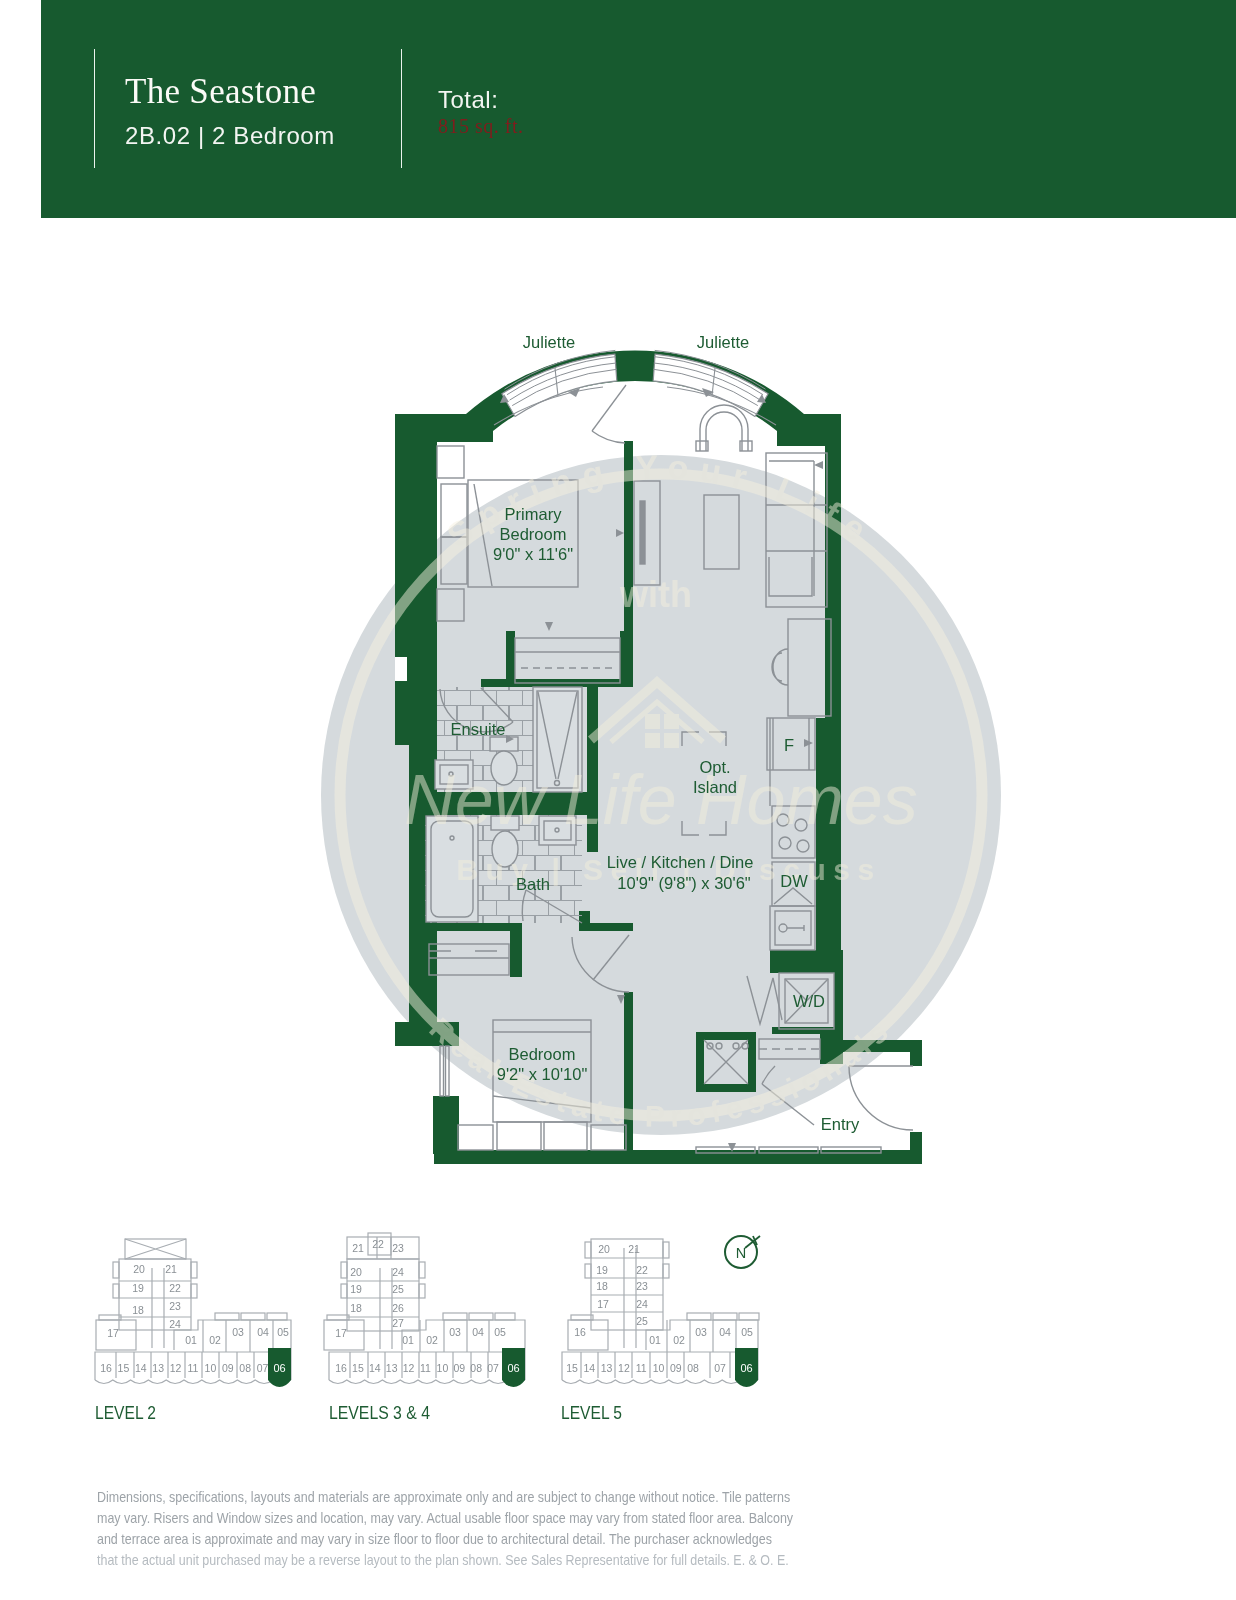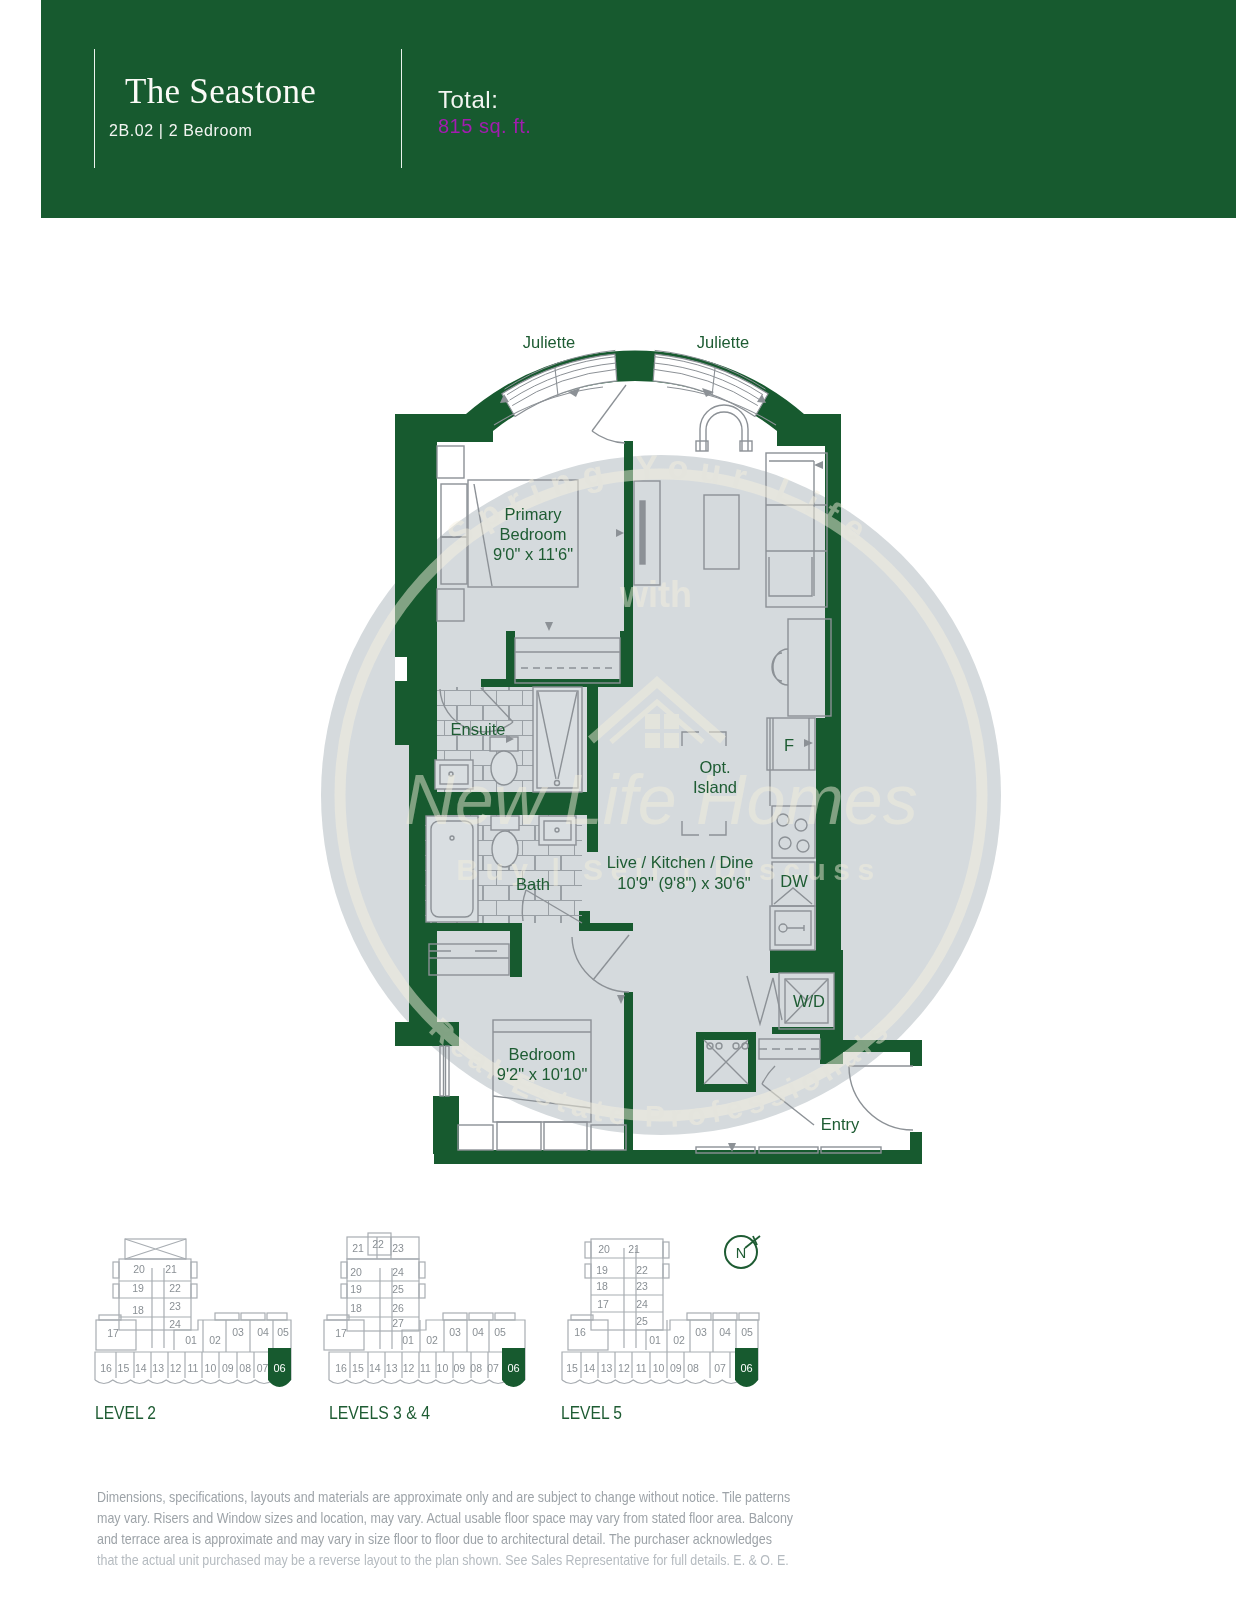--- a/index.html
+++ b/index.html
@@ -2,23 +2,23 @@
 <html><head>
 <meta charset="utf-8">
 <style>
   html,body{margin:0;padding:0;background:#ffffff;}
   #page{position:relative;width:1236px;height:1600px;overflow:hidden;background:#ffffff;
         font-family:"Liberation Sans", sans-serif;margin-left:41px;}
   .hdr{position:absolute;left:0;top:0;width:1236px;height:218px;background:#175a2f;}
   .vline{position:absolute;top:49px;height:119px;width:1px;background:rgba(255,255,255,.92);}
   .t1{position:absolute;left:84px;top:72px;color:#fbfbf7;font-family:"Liberation Serif",serif;
       font-size:35px;letter-spacing:.3px;}
-  .t2{position:absolute;left:68px;top:122px;color:#f3f5f2;font-size:16px;letter-spacing:.6px;}
+  .t2{position:absolute;left:84px;top:122px;color:#f3f5f2;font-size:24px;letter-spacing:.6px;}
   .t3{position:absolute;left:397px;top:86px;color:#f3f5f2;font-size:24px;letter-spacing:.5px;}
-  .t4{position:absolute;left:397px;top:115px;color:#a21caf;font-size:20px;letter-spacing:.5px;}
+  .t4{position:absolute;left:397px;top:115px;color:#7f1d1d;font-size:20px;letter-spacing:.5px;font-family:Liberation Serif, serif;}
   .disc{position:absolute;left:56px;top:1487px;width:1320px;color:#9da3a8;font-size:14.5px;
         line-height:21px;letter-spacing:0;transform:scaleX(0.86);transform-origin:0 0;white-space:nowrap;}
   .disc .f{color:#b5bbc0;}
   svg text{font-family:"Liberation Sans", sans-serif;}
 </style>
 </head>
 <body>
 <div id="page">
 
   <div class="hdr"></div>

